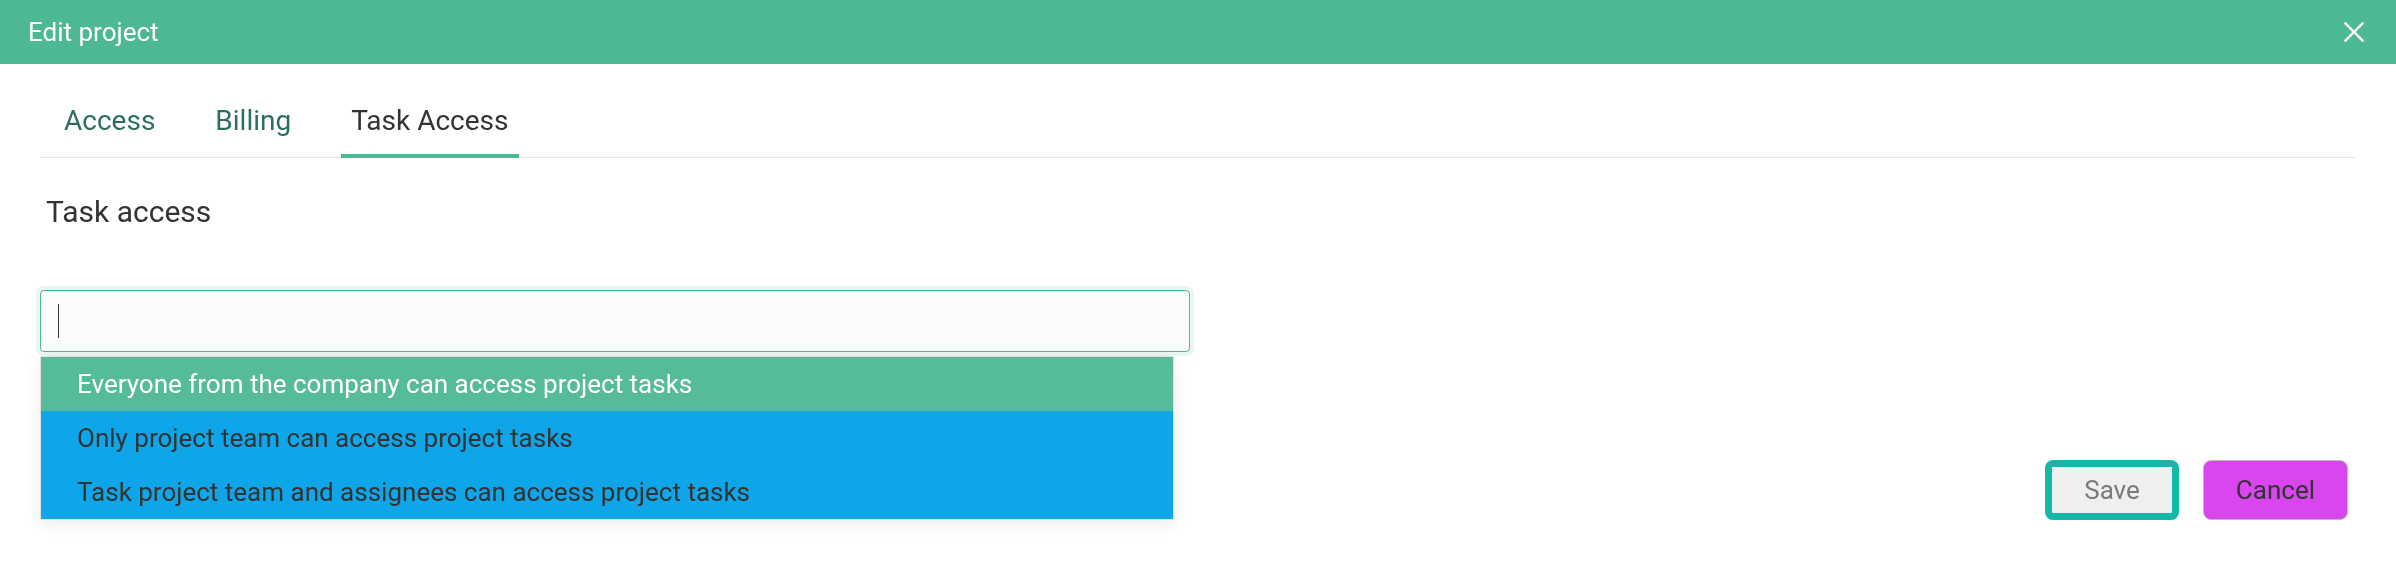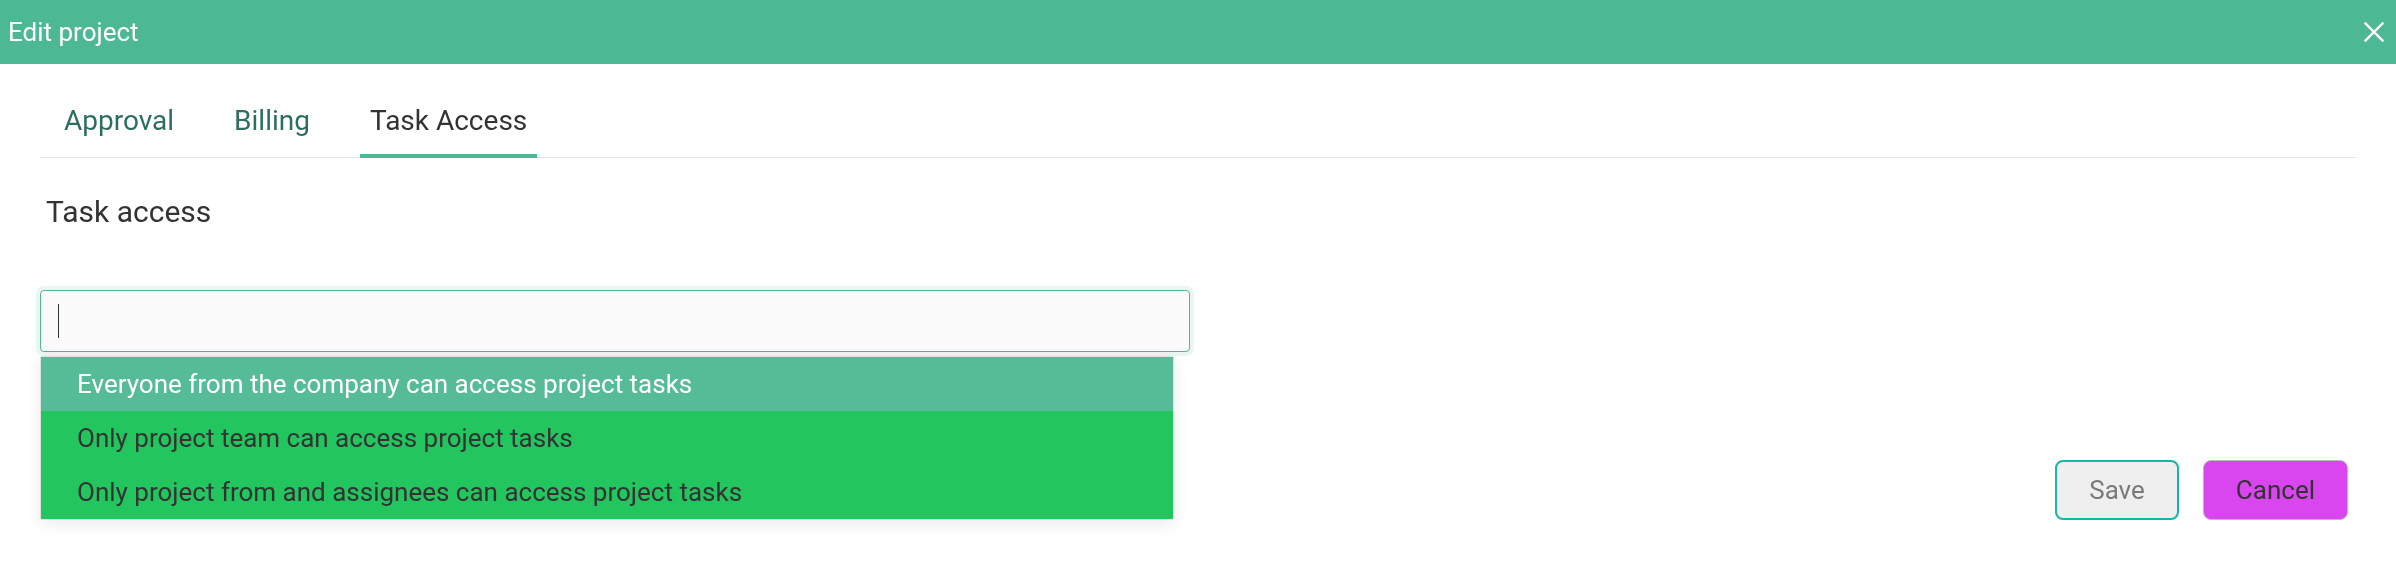--- a/index.html
+++ b/index.html
@@ -13,21 +13,21 @@
       width: 2396px;
       height: 576px;
       position: relative;
     }
     .header {
       background: #4cb894;
       height: 64px;
       display: flex;
       align-items: center;
       justify-content: space-between;
-      padding: 0 8px;
+      padding: 0 28px;
     }
     .header-title {
       color: #fff;
       font-size: 26px;
       font-weight: 400;
     }
     .close-icon {
       cursor: pointer;
       display: flex;
       align-items: center;
@@ -90,21 +90,21 @@
       padding: 0 18px;
       font-size: 26px;
       outline: none;
       box-shadow: 0 0 0 4px rgba(76, 184, 148, 0.12);
     }
     .select-dropdown {
       position: absolute;
       top: 66px;
       left: 0;
       right: 16px;
-      background: #22c55e;
+      background: #0ea5e9;
       border: 1px solid #e0e0e0;
       border-radius: 2px;
       box-shadow: 0 4px 16px rgba(0,0,0,0.08);
     }
     .select-option {
       padding: 12px 36px;
       font-size: 26px;
       color: #333;
       cursor: pointer;
     }
@@ -125,21 +125,21 @@
       font-size: 26px;
       border-radius: 8px;
       cursor: pointer;
       display: flex;
       align-items: center;
       justify-content: center;
     }
     .btn-save {
       background: #efefef;
       color: #7a7a7a;
-      border: 2px solid #14b8a6;
+      border: 7px solid #14b8a6;
     }
     .btn-cancel {
       background: #d946ef;
       color: #333;
       border: 1px solid #b9b9b9;
     }
     .caret {
       position: absolute;
       left: 18px;
       top: 14px;
@@ -155,34 +155,34 @@
   <div class="header-title">Edit project</div>
   <div class="close-icon">
     <svg viewBox="0 0 24 24" fill="none">
       <path d="M4 4 L20 20 M20 4 L4 20"></path>
     </svg>
   </div>
 </div>
 
 <div class="content">
   <div class="tabs">
-    <div class="tab">Approval</div>
+    <div class="tab">Access</div>
     <div class="tab">Billing</div>
     <div class="tab active">Task Access</div>
   </div>
 
   <div class="section-title">Task access</div>
 </div>
 
 <div class="select-wrapper">
   <input type="text" class="select-input" value="" style="">
   <div class="caret"></div>
   <div class="select-dropdown">
     <div class="select-option highlighted">Everyone from the company can access project tasks</div>
     <div class="select-option">Only project team can access project tasks</div>
-    <div class="select-option">Only project from and assignees can access project tasks</div>
+    <div class="select-option">Task project team and assignees can access project tasks</div>
   </div>
 </div>
 
 <div class="footer">
   <div class="btn btn-save">Save</div>
   <div class="btn btn-cancel">Cancel</div>
 </div>
 
 </body></html>

